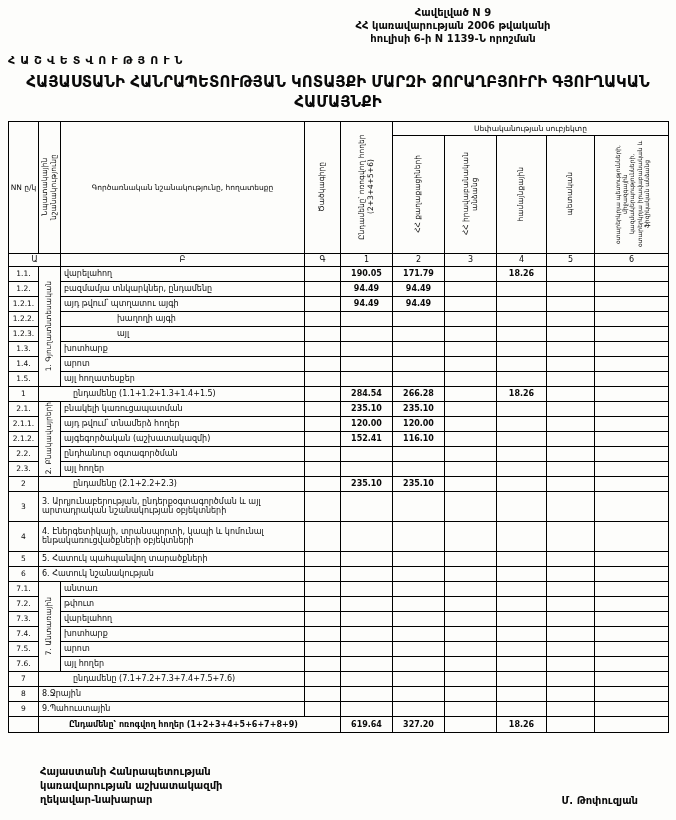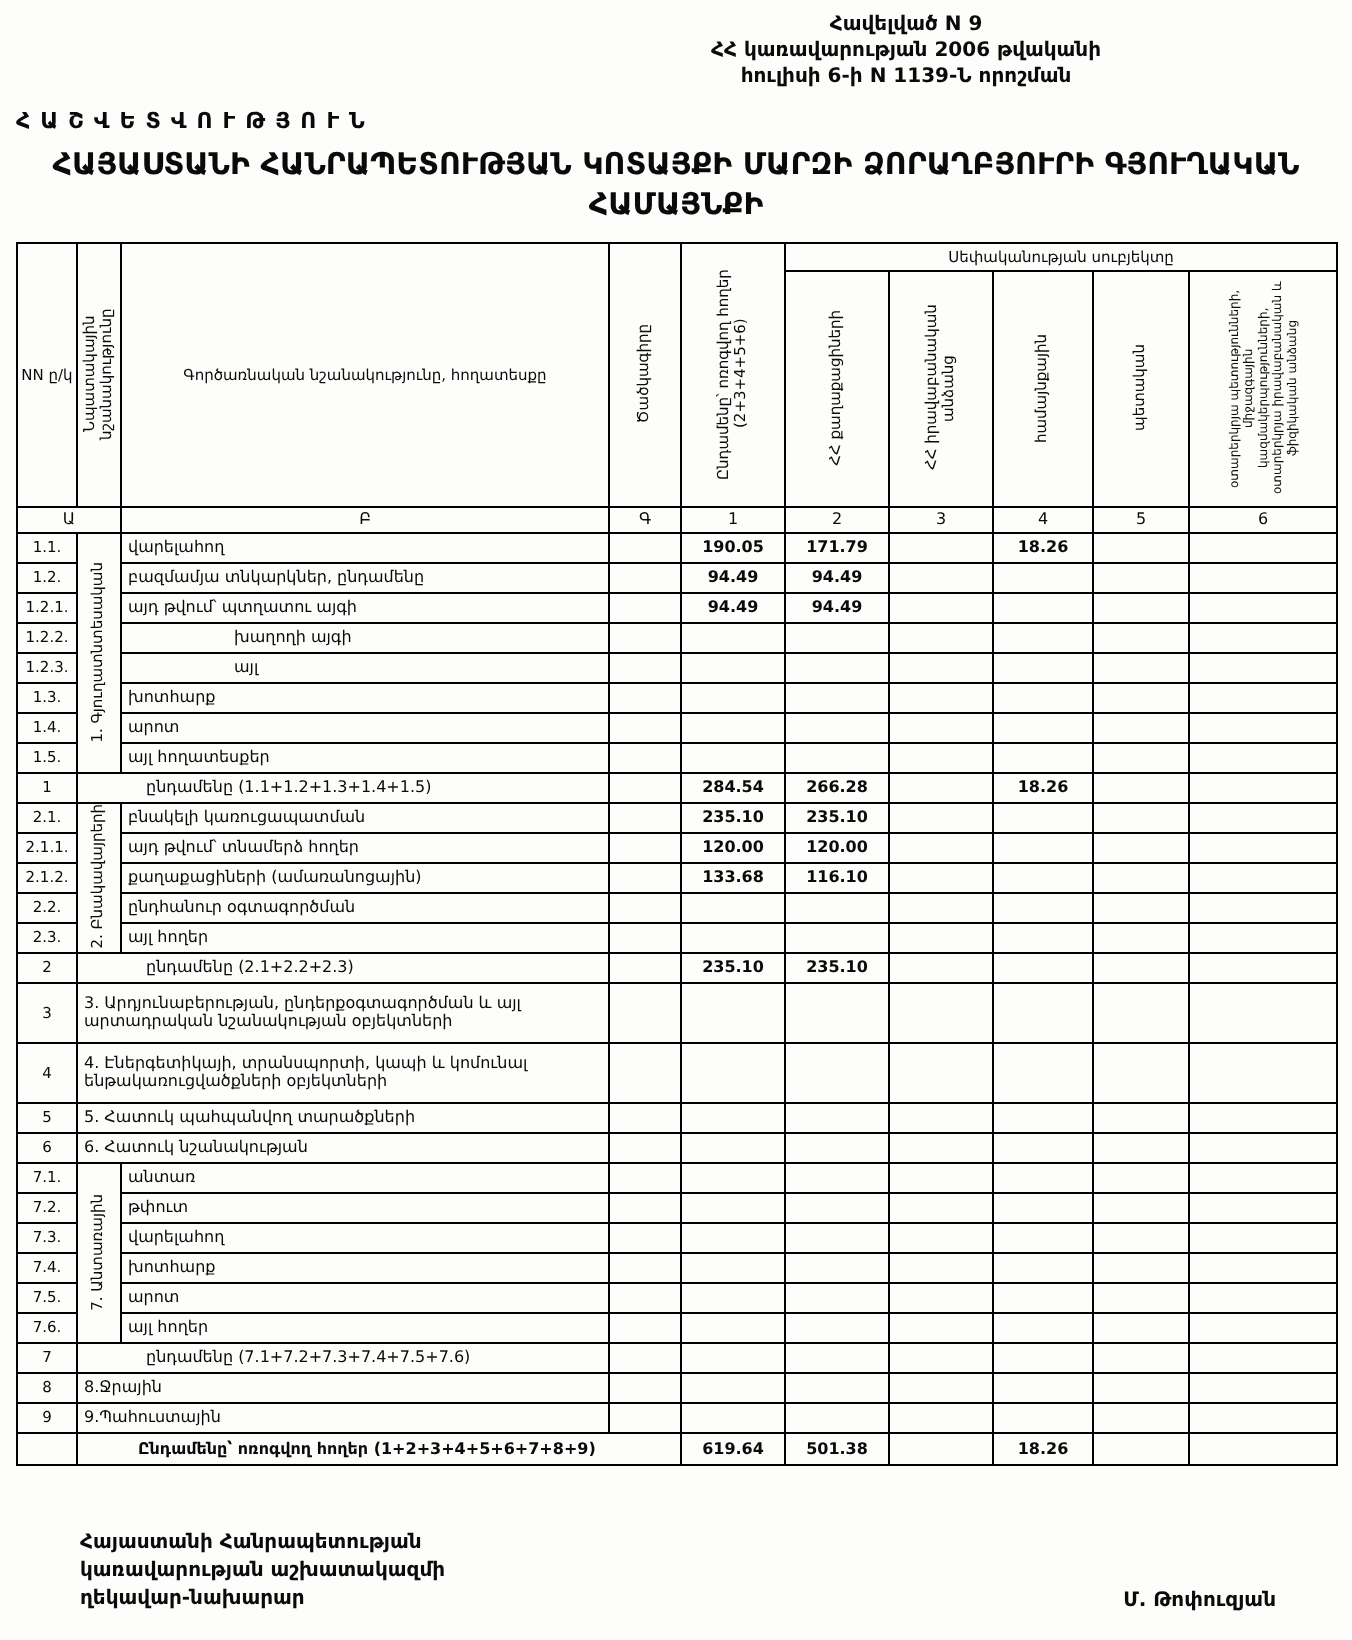--- a/index.html
+++ b/index.html
@@ -286,23 +286,23 @@
           <td class="code"></td>
           <td class="num">120.00</td>
           <td class="num">120.00</td>
           <td class="num"></td>
           <td class="num"></td>
           <td class="num"></td>
           <td class="num"></td>
         </tr>
         <tr>
           <td class="nn">2.1.2.</td>
-          <td class="label">քաղաքացիների (ամառանոցային)</td>
-          <td class="code"></td>
-          <td class="num">133.68</td>
+          <td class="label">այգեգործական (աշխատակազմի)</td>
+          <td class="code"></td>
+          <td class="num">152.41</td>
           <td class="num">116.10</td>
           <td class="num"></td>
           <td class="num"></td>
           <td class="num"></td>
           <td class="num"></td>
         </tr>
         <tr>
           <td class="nn">2.2.</td>
           <td class="label">ընդհանուր օգտագործման</td>
           <td class="code"></td>
@@ -478,21 +478,21 @@
           <td class="num"></td>
           <td class="num"></td>
           <td class="num"></td>
           <td class="num"></td>
           <td class="num"></td>
         </tr>
         <tr class="grand">
           <td class="nn"></td>
           <td class="label grand-label" colspan="3">Ընդամենը՝ ոռոգվող հողեր (1+2+3+4+5+6+7+8+9)</td>
           <td class="num">619.64</td>
-          <td class="num">501.38</td>
+          <td class="num">327.20</td>
           <td class="num"></td>
           <td class="num">18.26</td>
           <td class="num"></td>
           <td class="num"></td>
         </tr>
       </tbody>
   </table>
 
   <div class="footer">
     <div class="footer-left">

